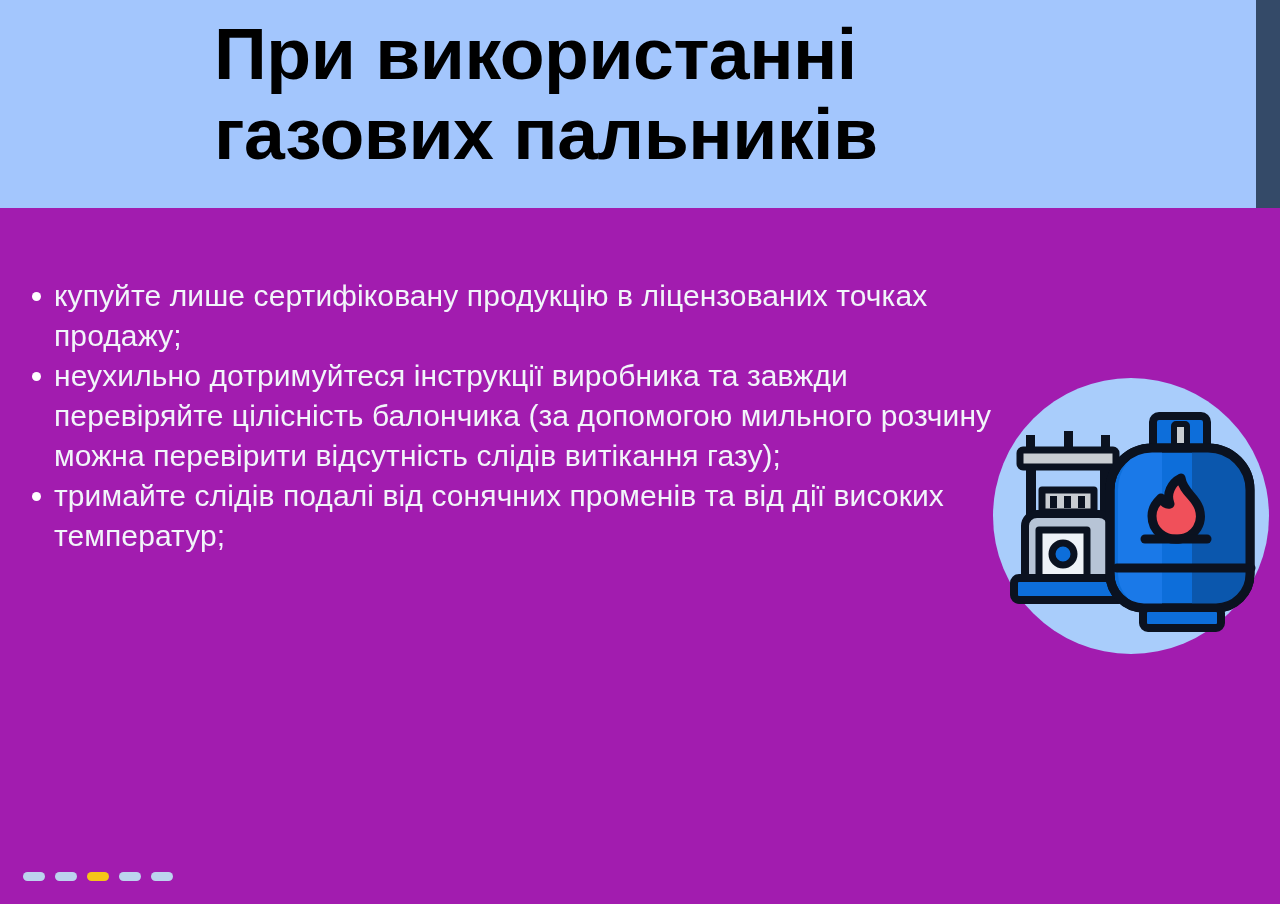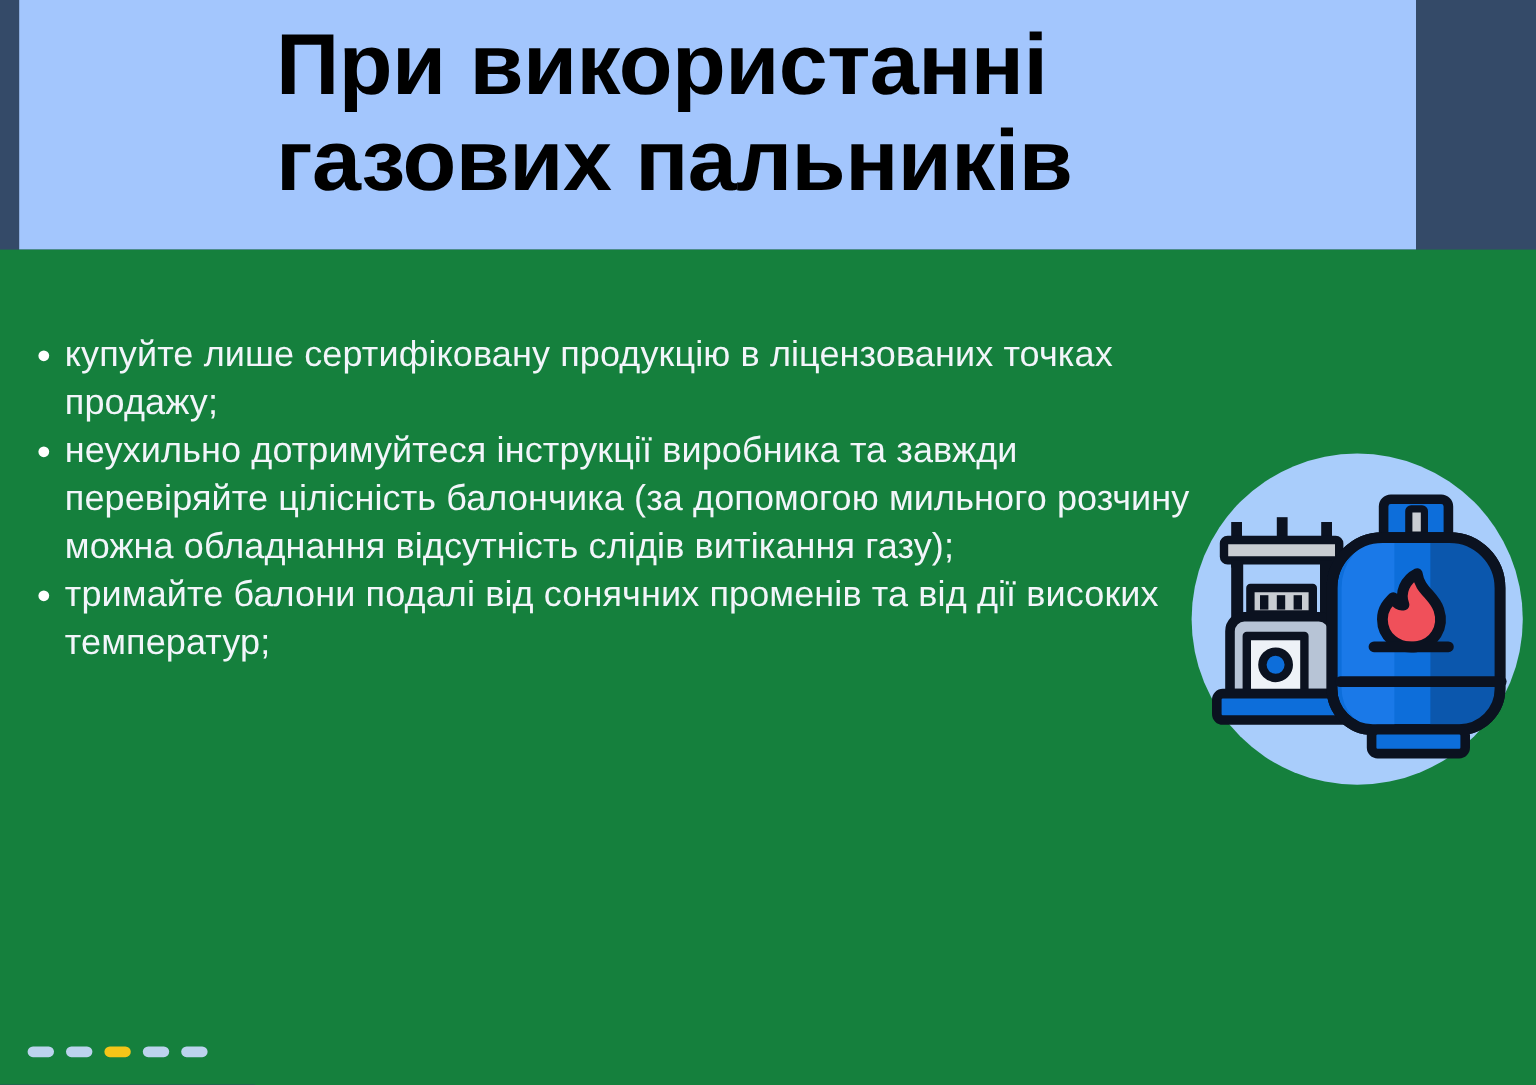--- a/index.html
+++ b/index.html
@@ -19,23 +19,23 @@
     position: relative;
     width: 1280px;
     height: 904px;
     background: #344a68;
     overflow: hidden;
   }
 
   
   #header-band {
     position: absolute;
-    left: 16px;
+    left: 0;
     top: 0;
-    width: 1164px;
+    width: 1256px;
     height: 208px;
     background: #a3c6fd;
     box-sizing: border-box;
   }
 
   #page-title {
     position: absolute;
     left: 214px;
     top: 14px;
     width: 1000px;
@@ -50,21 +50,21 @@
     white-space: pre-line;
   }
 
   
   #body-area {
     position: absolute;
     left: 0;
     top: 208px;
     width: 1280px;
     height: 696px;
-    background: #15803d;
+    background: #a21caf;
     text-decoration: underline;
   }
 
   #bullet-list {
     position: absolute;
     left: 22px;
     top: 68px;
     width: 980px;
     margin: 0;
     padding: 0;
@@ -153,22 +153,22 @@
 <div id="slide">
 
   <div id="header-band">
     <div id="page-title">При використанні
 газових пальників</div>
   </div>
 
   <div id="body-area">
     <ul id="bullet-list">
         <li class="bullet-item">купуйте лише сертифіковану продукцію в ліцензованих точках продажу;</li>
-        <li class="bullet-item">неухильно дотримуйтеся інструкції виробника та завжди перевіряйте цілісність балончика (за допомогою мильного розчину можна обладнання відсутність слідів витікання газу);</li>
-        <li class="bullet-item">тримайте балони подалі від сонячних променів та від дії високих температур;</li>
+        <li class="bullet-item">неухильно дотримуйтеся інструкції виробника та завжди перевіряйте цілісність балончика (за допомогою мильного розчину можна перевірити відсутність слідів витікання газу);</li>
+        <li class="bullet-item">тримайте слідів подалі від сонячних променів та від дії високих температур;</li>
       </ul>
   </div>
 
   <div id="illustration">
     <div id="illustration-circle"></div>
     <svg viewBox="0 0 276 276" xmlns="http://www.w3.org/2000/svg">
       <g stroke="#0b1220" stroke-linejoin="round" stroke-linecap="round">
 
         <path d="M160 72 C 128 74, 122 104, 122 140 L122 178 C122 196, 112 200, 100 201" fill="none" stroke="#0b1220" stroke-width="9"></path>
 

